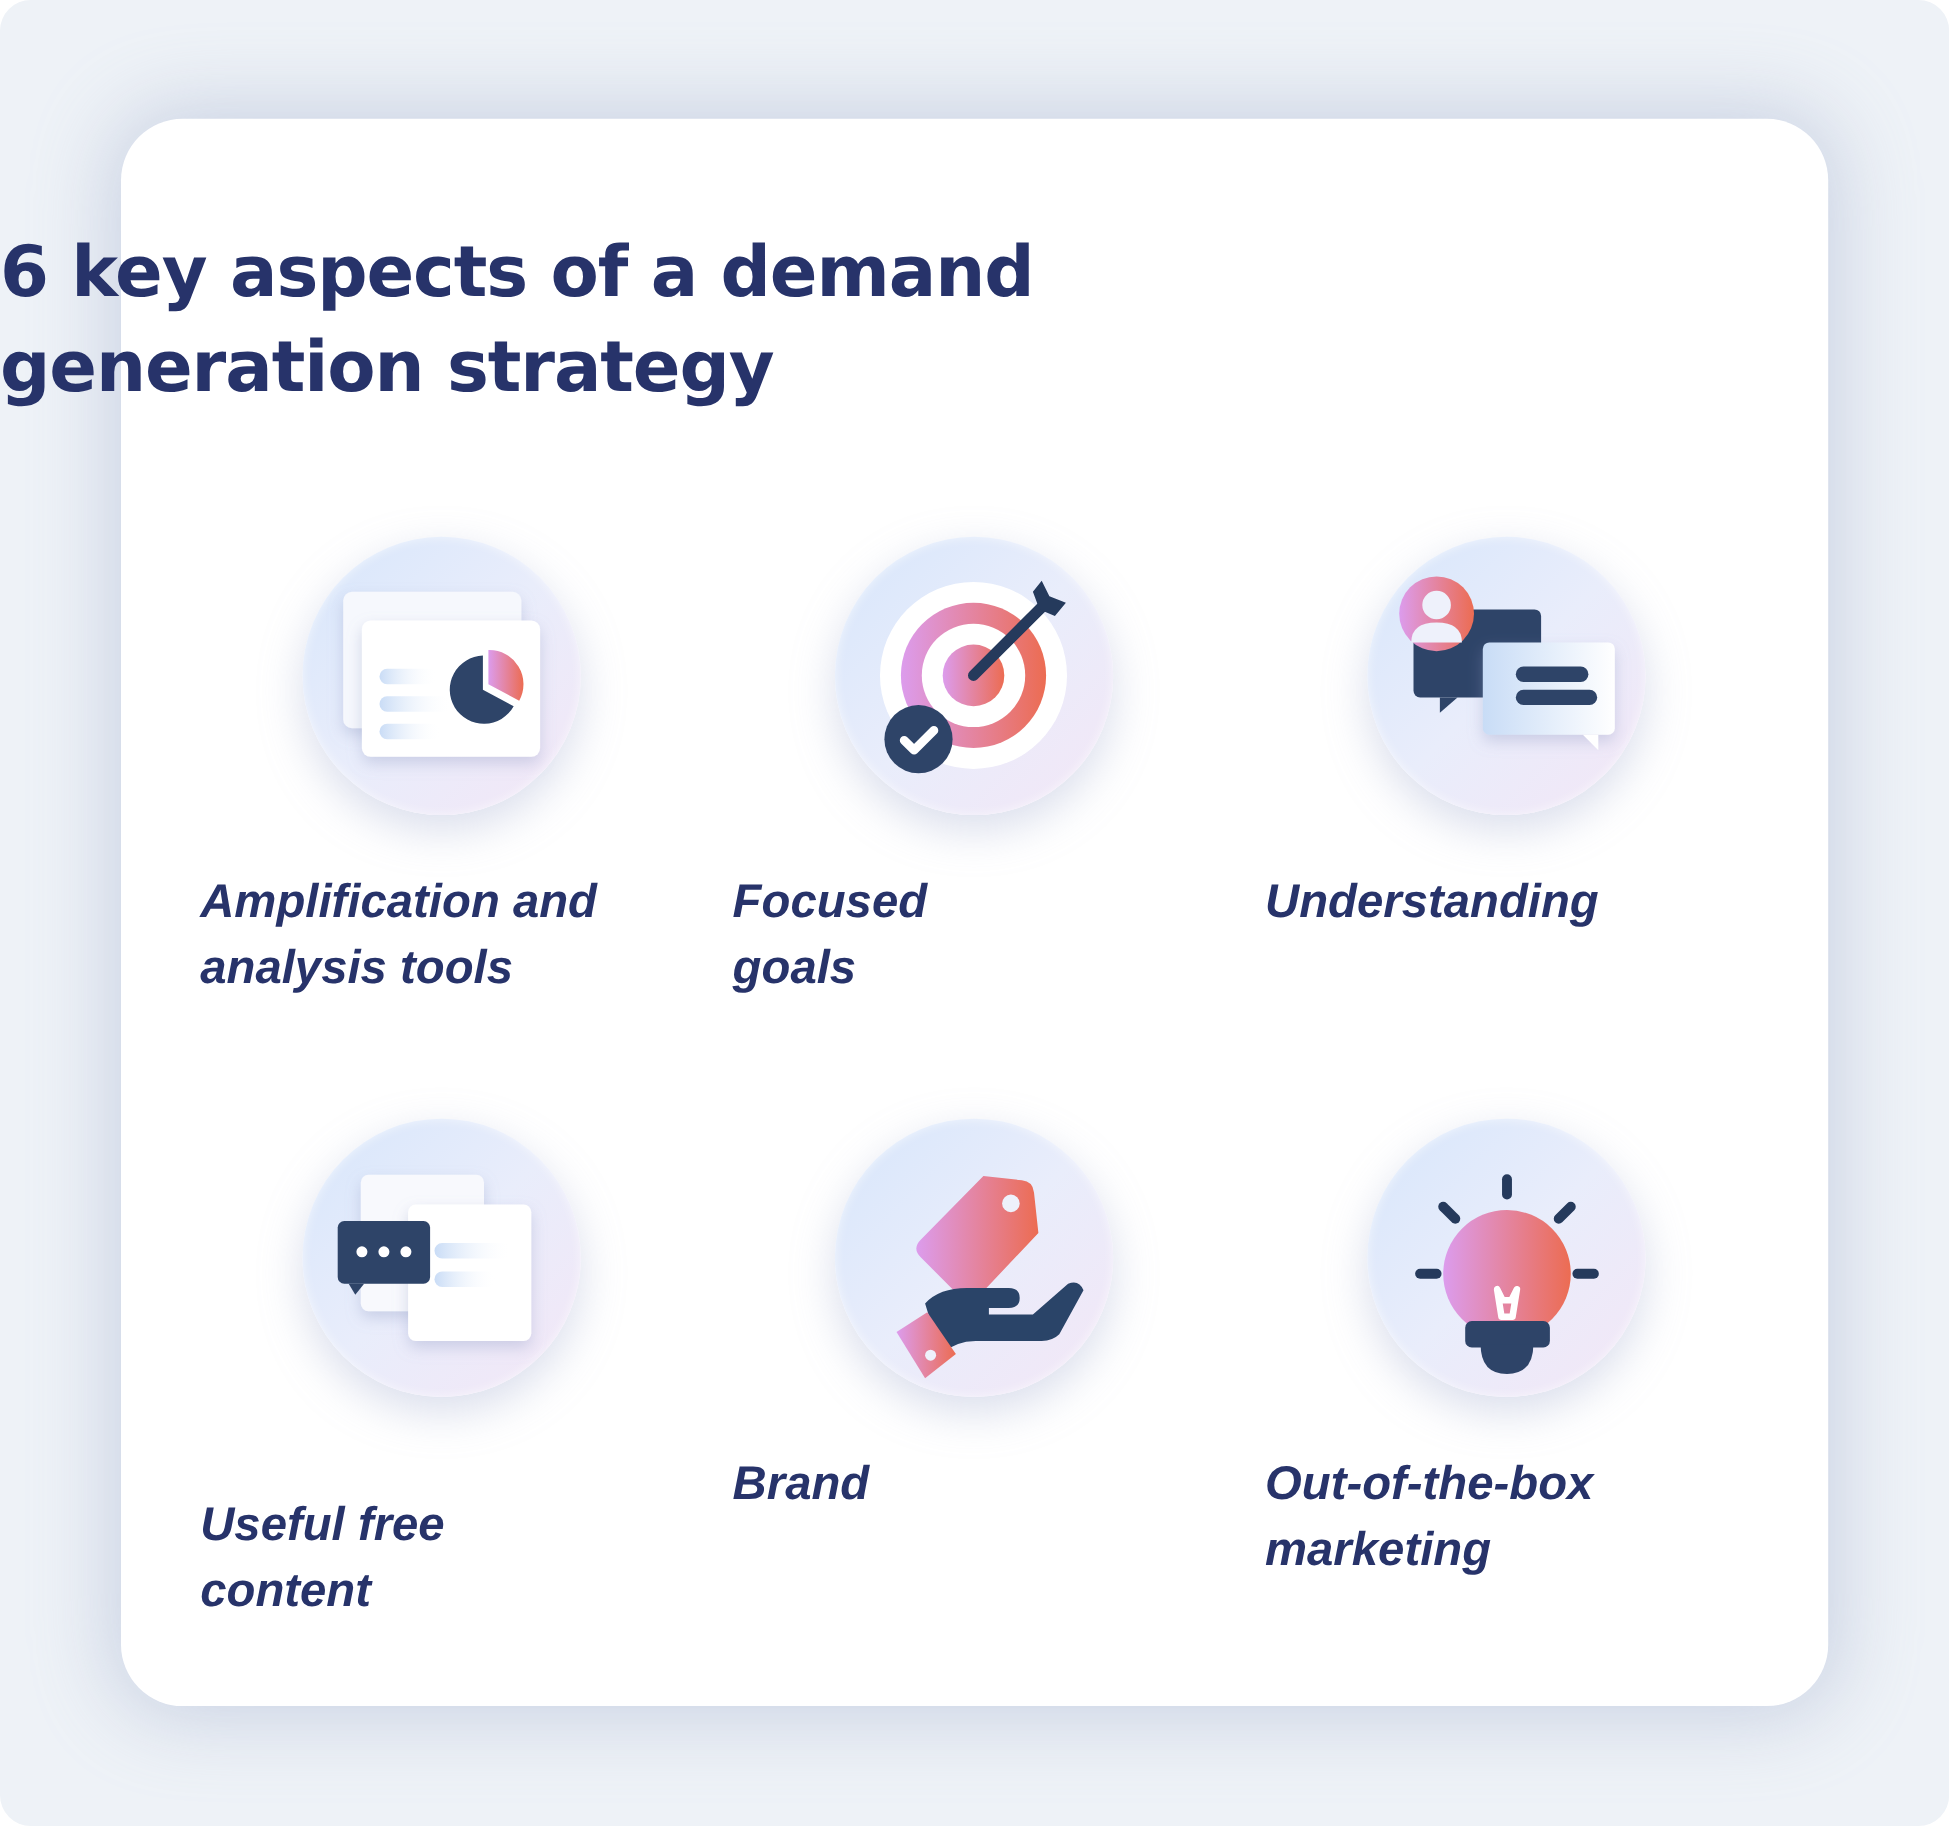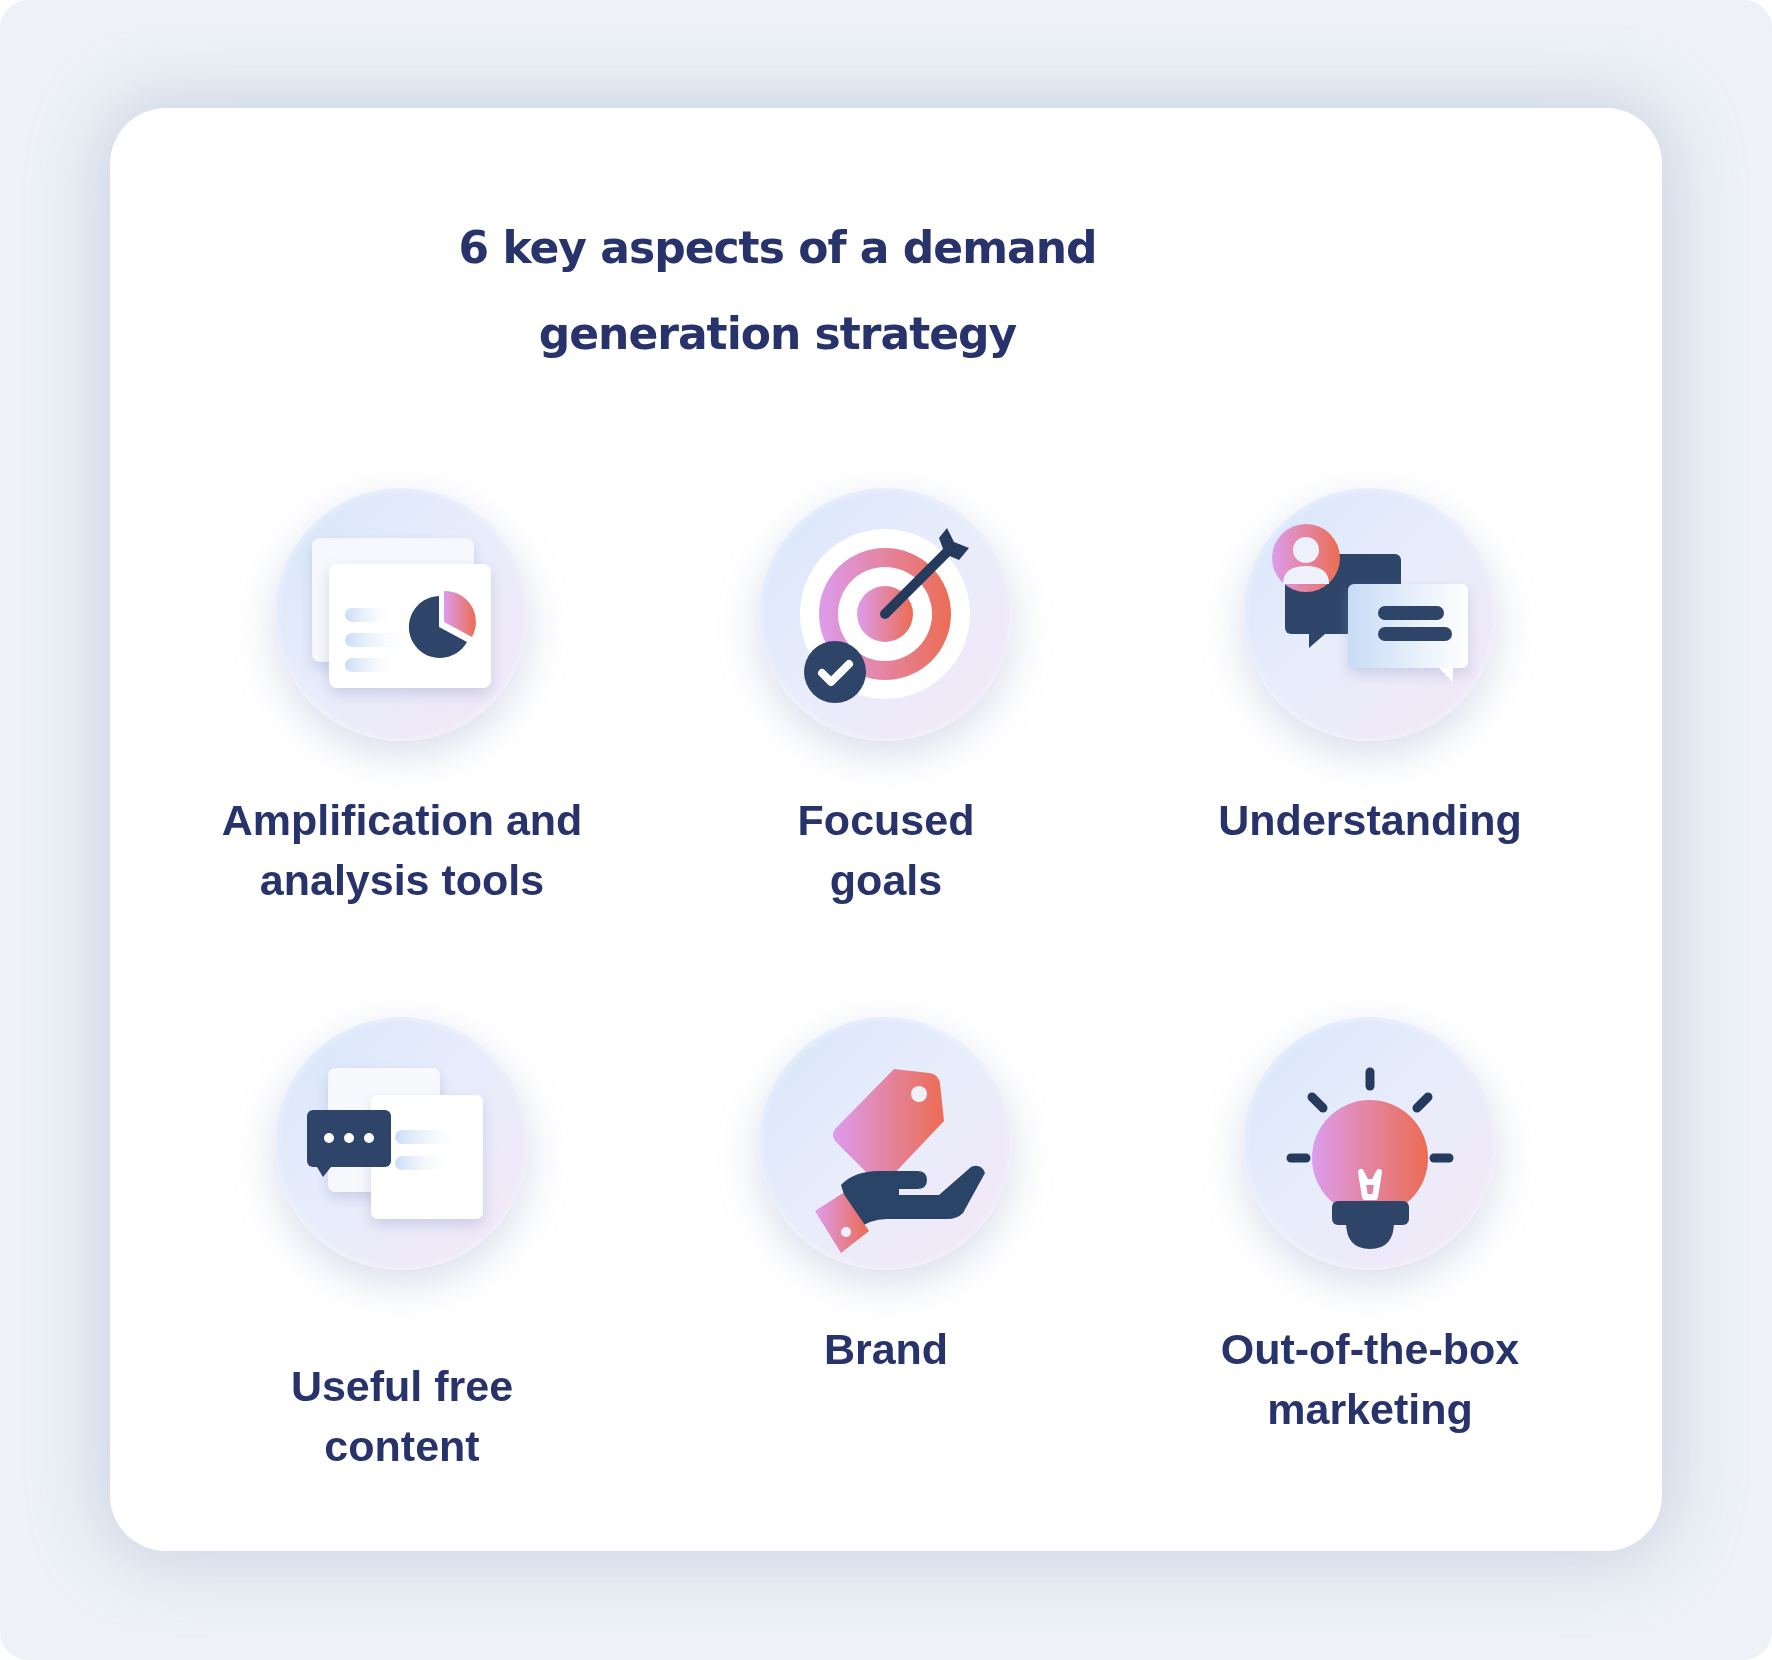--- a/index.html
+++ b/index.html
@@ -1,29 +1,29 @@
 <!DOCTYPE html>
 <html><head>
 <meta charset="utf-8">
 <style>
   html,body{margin:0;padding:0;}
   body{width:1772px;height:1660px;position:relative;overflow:hidden;background:#ffffff;}
   .bg{position:absolute;left:0;top:0;width:1772px;height:1660px;background:#eef2f7;border-radius:28px;}
   .card{position:absolute;left:110px;top:108px;width:1552px;height:1443px;background:#ffffff;border-radius:56px;
         box-shadow:0 0 70px 10px rgba(160,172,205,0.45);}
-  .title{position:absolute;left:0;width:1555px;text-align:center;top:205px;margin:0;
-         font-family:"DejaVu Sans",sans-serif;font-weight:bold;font-size:44px;line-height:86px;color:#27336a;letter-spacing:-1px;}
+  .title{position:absolute;left:0;width:1555px;top:205px;margin:0;
+         font-family:"DejaVu Sans",sans-serif;font-weight:bold;font-size:64px;line-height:86px;color:#27336a;letter-spacing:-1px;}
   .title span{display:block;}
   .item{position:absolute;width:440px;}
   .circle{position:absolute;width:253px;height:253px;border-radius:50%;
           background:linear-gradient(135deg,#d7e6fb 0%,#e9edfb 50%,#f3e6f6 100%);
           box-shadow:0 14px 40px rgba(150,160,200,0.35), inset 0 0 10px rgba(255,255,255,0.6);}
   .circle svg{position:absolute;left:0;top:0;width:253px;height:253px;}
-  .label{position:absolute;left:0;width:440px;text-align:center;font-family:"Liberation Sans",sans-serif;
-         font-weight:bold;font-size:43px;line-height:60px;color:#27336a;}
+  .label{position:absolute;left:0;width:440px;text-align:left;font-family:"Liberation Sans",sans-serif;
+         font-weight:bold;font-size:43px;line-height:60px;color:#27336a;font-style:italic;}
   .label span{display:block;}
 </style>
 </head>
 <body>
 
 <svg width="0" height="0" style="position:absolute">
   <defs>
     <linearGradient id="pg" x1="0" y1="0" x2="1" y2="0">
       <stop offset="0" stop-color="#dc9ced"></stop>
       <stop offset="1" stop-color="#ec6c52"></stop>

